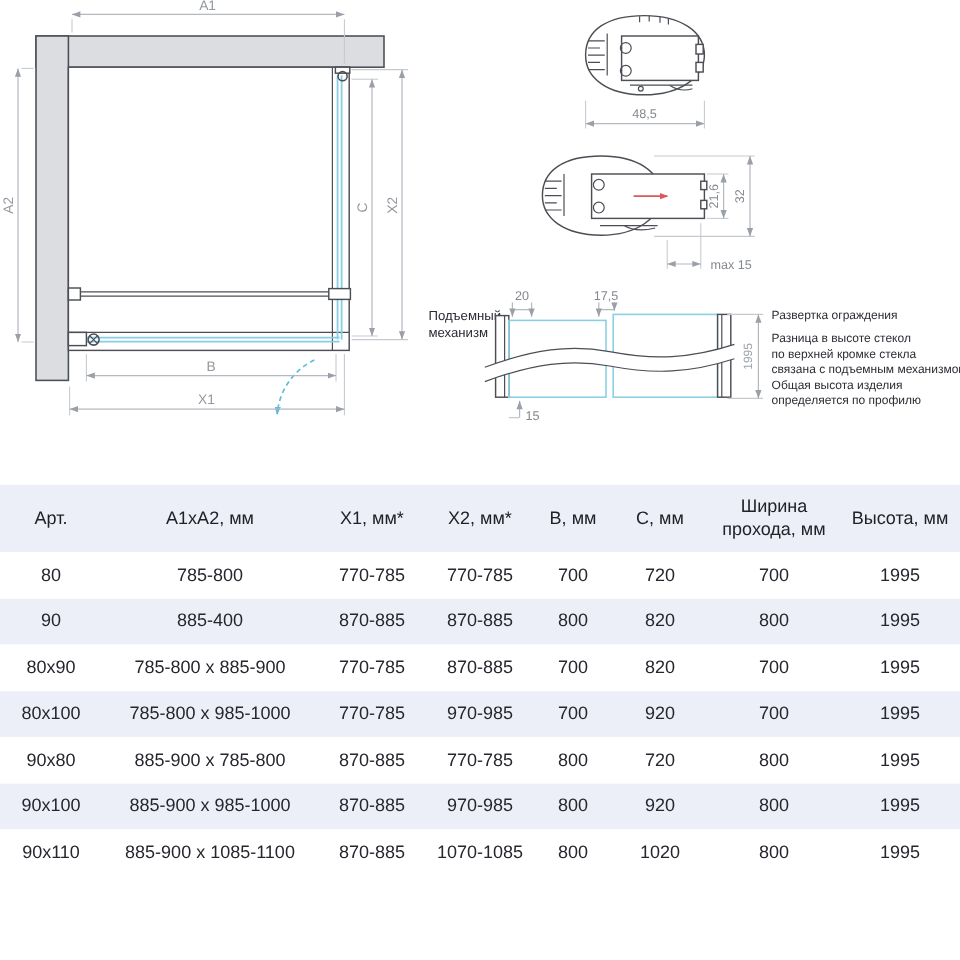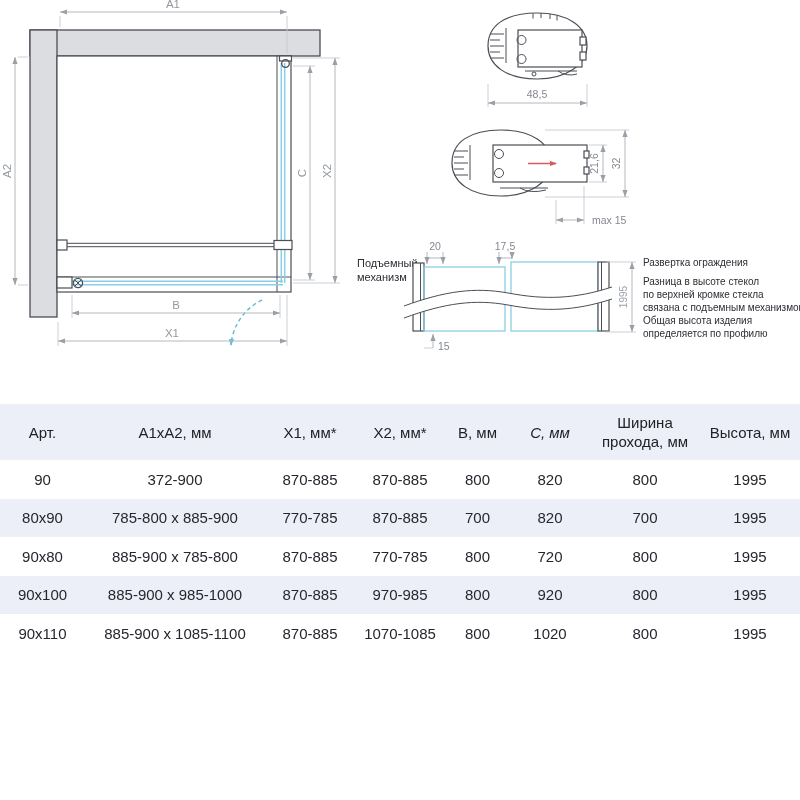--- a/index.html
+++ b/index.html
@@ -24,21 +24,21 @@
   th,td{text-align:center;padding:0;font-weight:400;font-size:15px;color:#26272e;}
   thead tr{height:56px;background:#edeff8;}
   th{vertical-align:middle;line-height:19px;color:#202229;}
   tbody tr{height:38.5px;}
   tbody tr:nth-child(even){background:#edeff8;}
   th:nth-child(1){width:85px;}
   th:nth-child(2){width:180px;}
   th:nth-child(3){width:90px;}
   th:nth-child(4){width:90px;text-align:center;}
   th:nth-child(5){width:65px;}
-  th:nth-child(6){width:80px;font-style:italic;}
+  th:nth-child(6){width:80px;}
   th:nth-child(7){width:110px;}
   th:nth-child(8){width:100px;}
 </style>
 </head>
 <body>
 
 <div class="draw-wrap">
 <svg width="800" height="352" viewBox="0 0 800 352">
   <defs>
     <marker id="mE" markerWidth="8" markerHeight="6" refX="7" refY="2.6" orient="auto" markerUnits="userSpaceOnUse">
@@ -225,40 +225,60 @@
         <th>X1, мм*</th>
         <th>X2, мм*</th>
         <th>B, мм</th>
         <th>C, мм</th>
         <th>Ширина прохода, мм</th>
         <th>Высота, мм</th>
       </tr>
     </thead>
   <tbody>
       <tr>
+        <td>80</td>
+        <td>785-800</td>
+        <td>770-785</td>
+        <td>770-785</td>
+        <td>700</td>
+        <td>720</td>
+        <td>700</td>
+        <td>1995</td>
+      </tr>
+      <tr>
         <td>90</td>
-        <td>372-900</td>
+        <td>885-400</td>
         <td>870-885</td>
         <td>870-885</td>
         <td>800</td>
         <td>820</td>
         <td>800</td>
         <td>1995</td>
       </tr>
       <tr>
         <td>80x90</td>
         <td>785-800 x 885-900</td>
         <td>770-785</td>
         <td>870-885</td>
         <td>700</td>
         <td>820</td>
         <td>700</td>
         <td>1995</td>
       </tr>
       <tr>
+        <td>80x100</td>
+        <td>785-800 x 985-1000</td>
+        <td>770-785</td>
+        <td>970-985</td>
+        <td>700</td>
+        <td>920</td>
+        <td>700</td>
+        <td>1995</td>
+      </tr>
+      <tr>
         <td>90x80</td>
         <td>885-900 x 785-800</td>
         <td>870-885</td>
         <td>770-785</td>
         <td>800</td>
         <td>720</td>
         <td>800</td>
         <td>1995</td>
       </tr>
       <tr>

